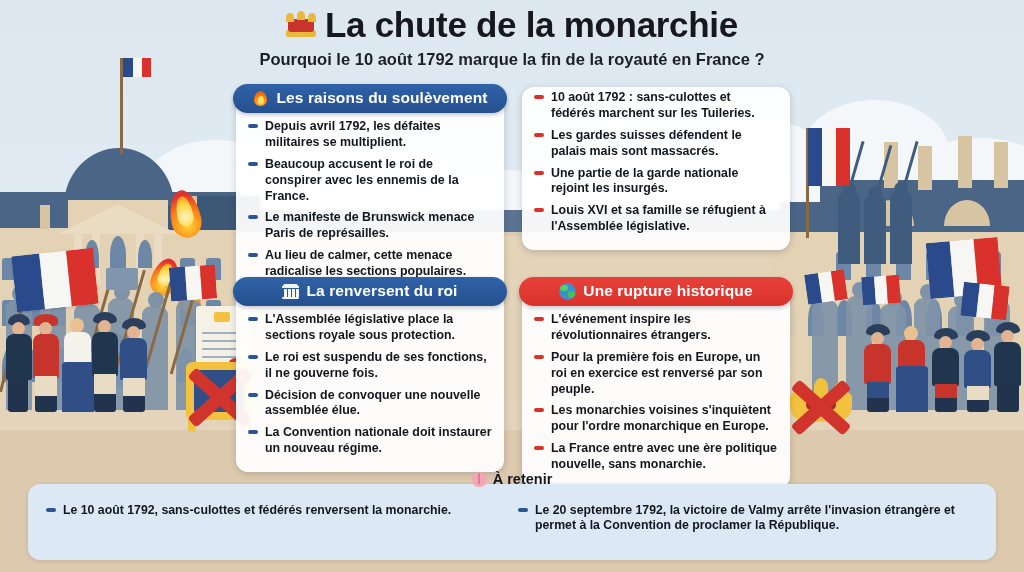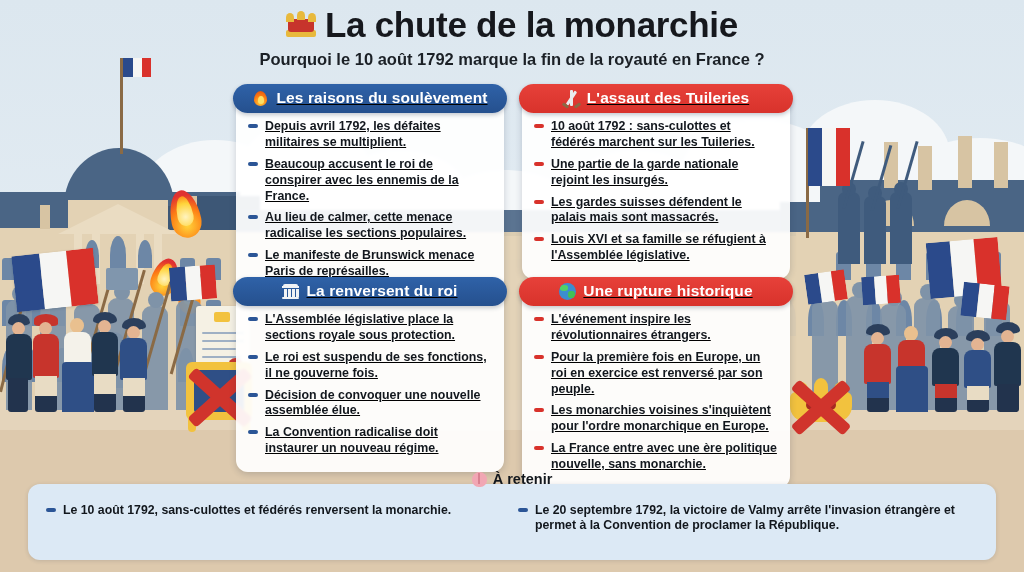--- a/index.html
+++ b/index.html
@@ -103,21 +103,20 @@
   .crown-ico .p { position:absolute; bottom:15px; width:8px; height:9px; background:#e8b93c; border-radius:50% 50% 0 0; }
 
   
   .card {
     position:absolute; z-index:20;
     background:rgba(255,255,255,.93);
     border-radius:12px;
     box-shadow:0 2px 7px rgba(25,40,65,.20);
     padding:0 0 9px 0;
     backdrop-filter:blur(1px);
-    text-decoration:underline;
   }
   .card-head {
     position:relative; top:-3px;
     margin:0 auto; width:calc(100% + 6px); left:-3px;
     border-radius:16px;
     padding:5px 10px 6px;
     display:flex; align-items:center; justify-content:center; gap:7px;
     box-shadow:0 2px 4px rgba(25,40,65,.25);
   }
   .card-head.blue { background:linear-gradient(#2f62a8,#25508e); }
@@ -458,39 +457,30 @@
   <div class="card c-blue" style="left:236px;top:87px;width:268px;">
     <div class="card-head blue">
       <span class="hico ico-fire">
           <i></i>
         </span>
       <h2>Les raisons du soulèvement</h2>
     </div>
     <ul>
       <li>Depuis avril 1792, les défaites militaires se multiplient.</li>
       <li>Beaucoup accusent le roi de conspirer avec les ennemis de la France.</li>
+      <li>Le manifeste de Brunswick menace Paris de représailles.</li>
       <li>Au lieu de calmer, cette menace radicalise les sections populaires.</li>
-      <li>Le manifeste de Brunswick menace Paris de représailles.</li>
     </ul>
   </div>
 
   <div class="card c-red" style="left:522px;top:87px;width:268px;">
-    <div class="card-head red">
-      <span class="hico ico-swords">
-        <b></b>
-          <b></b>
-          <u></u>
-          <u></u>
-      </span>
-      <h2>L'assaut des Tuileries</h2>
-    </div>
     <ul>
       <li>10 août 1792 : sans-culottes et fédérés marchent sur les Tuileries.</li>
+      <li>Les gardes suisses défendent le palais mais sont massacrés.</li>
       <li>Une partie de la garde nationale rejoint les insurgés.</li>
-      <li>Les gardes suisses défendent le palais mais sont massacrés.</li>
       <li>Louis XVI et sa famille se réfugient à l'Assemblée législative.</li>
     </ul>
   </div>
 
   <div class="card c-blue" style="left:236px;top:280px;width:268px;">
     <div class="card-head blue">
       <span class="hico ico-bank">
         <i style="left:0;top:3px;width:17px;height:2px;"></i>
         <i style="left:1px;top:1px;width:15px;height:3px;border-radius:2px 2px 0 0;"></i>
         <i style="left:2px;top:6px;width:2.5px;height:8px;"></i>
@@ -498,21 +488,21 @@
         <i style="left:10px;top:6px;width:2.5px;height:8px;"></i>
         <i style="left:14px;top:6px;width:2.5px;height:8px;"></i>
         <i style="left:0;top:14px;width:17px;height:2.5px;border-radius:1px;"></i>
       </span>
       <h2>La renversent du roi</h2>
     </div>
     <ul>
       <li>L'Assemblée législative place la sections royale sous protection.</li>
       <li>Le roi est suspendu de ses fonctions, il ne gouverne fois.</li>
       <li>Décision de convoquer une nouvelle assemblée élue.</li>
-      <li>La Convention radicalise doit instaurer un nouveau régime.</li>
+      <li>La Convention nationale doit instaurer un nouveau régime.</li>
     </ul>
   </div>
 
   <div class="card c-red" style="left:522px;top:280px;width:268px;">
     <div class="card-head red">
       <span class="hico ico-globe">
           <i></i>
         </span>
       <h2>Une rupture historique</h2>
     </div>

